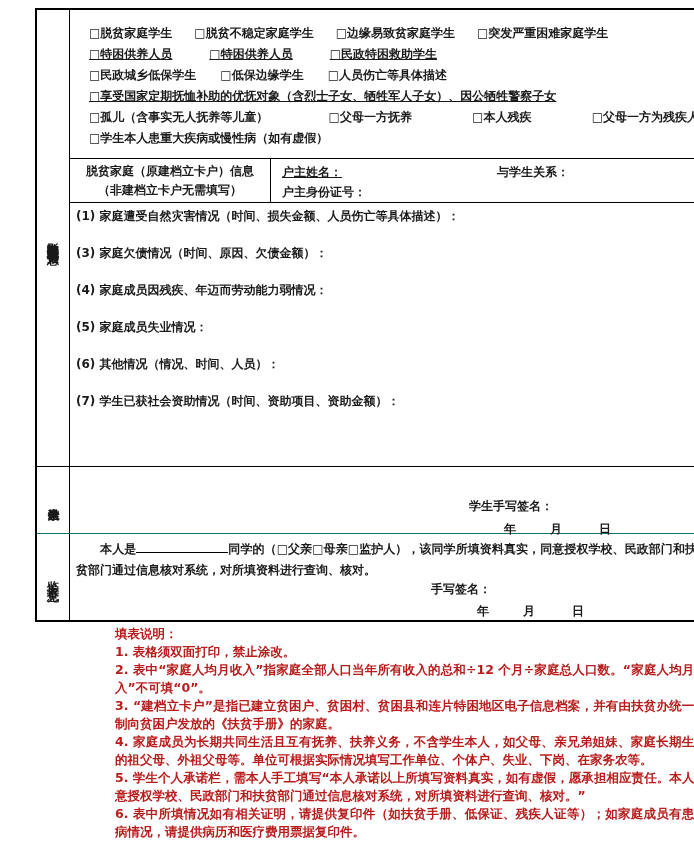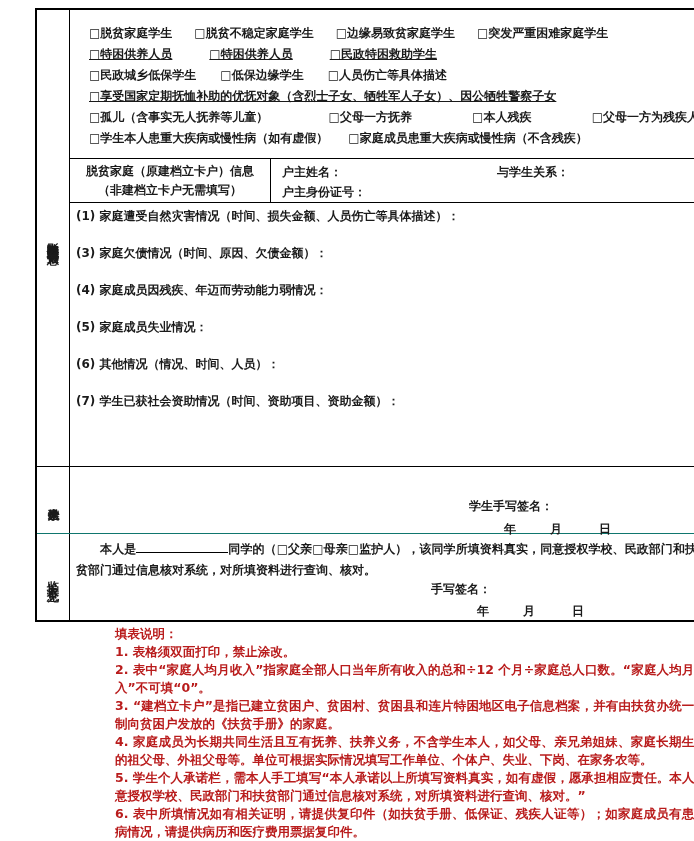--- a/index.html
+++ b/index.html
@@ -46,21 +46,21 @@
   .cb-item { display:inline-block; }
 
   
   .pov-row { height:44px; border-bottom:1px solid #000; display:flex; }
   .pov-label {
     width:201px; flex:0 0 201px; border-right:1px solid #000;
     text-align:center; padding-top:3px; line-height:19px;
   }
   .pov-info { flex:1; padding:3px 0 0 11px; line-height:20px; }
   .pov-info-line1 { display:flex; }
-  .pov-name-label { display:inline-block; width:215px; }
+  .pov-name-label { display:inline-block; width:215px;text-decoration:underline; }
 
   
   .items-cell { flex:1; padding:5px 10px 0 6px; }
   .situation-item { line-height:17px; margin-bottom:20px; white-space:nowrap; }
 
   
   .pledge-cell { flex:1; position:relative; }
   .sig-label-student { position:absolute; left:399px; top:31px; }
   .date-row-student  { position:absolute; left:434px; top:54px; }
   .guardian-cell { flex:1; position:relative; }
@@ -118,21 +118,20 @@
               <span class="cb-item">□享受国家定期抚恤补助的优抚对象（含烈士子女、牺牲军人子女）、因公牺牲警察子女</span>
             </div>
             <div class="cb-line" style="gap: 30px; justify-content: space-between;">
               <span class="cb-item">□孤儿（含事实无人抚养等儿童）</span>
               <span class="cb-item">□父母一方抚养</span>
               <span class="cb-item">□本人残疾</span>
               <span class="cb-item">□父母一方为残疾人</span>
             </div>
             <div class="cb-line" style="gap: 20px;">
               <span class="cb-item">□学生本人患重大疾病或慢性病（如有虚假）</span>
-              <span class="cb-item">□家庭成员患重大疾病或慢性病（不含残疾）</span>
             </div>
           </div>
 
         <div class="pov-row">
           <div class="pov-label">
             <div>脱贫家庭（原建档立卡户）信息</div>
             <div>（非建档立卡户无需填写）</div>
           </div>
           <div class="pov-info">
             <div class="pov-info-line1">

